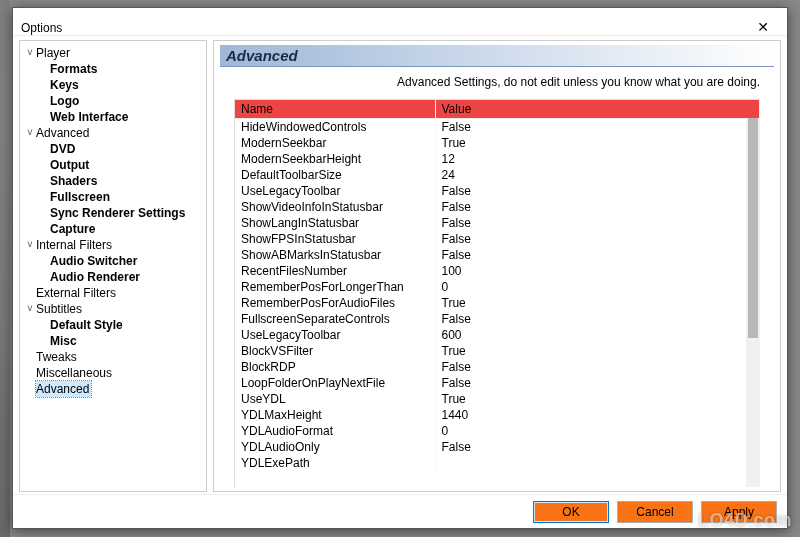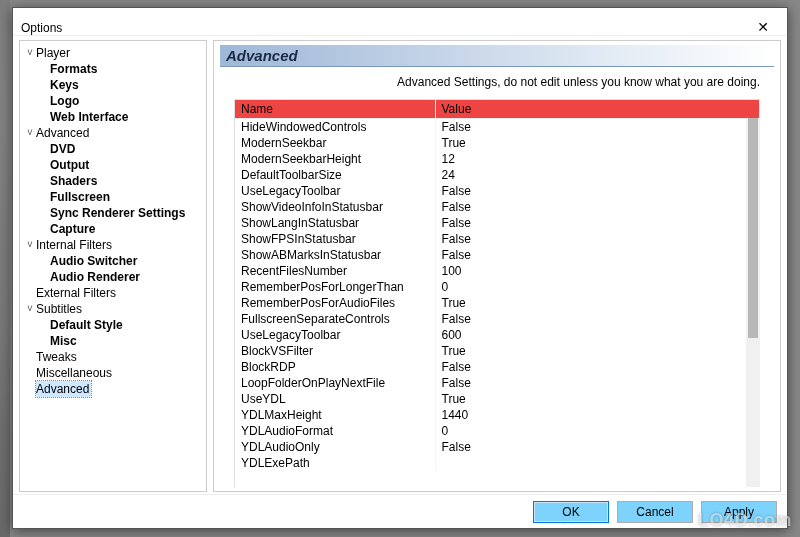--- a/index.html
+++ b/index.html
@@ -159,21 +159,21 @@
     align-items: center;
     justify-content: flex-end;
     gap: 8px;
     padding: 0 10px;
     border-top: 1px solid #eee;
   }
   .footer button {
     min-width: 76px;
     height: 22px;
     font-size: 12px;
-    background: #7dd3fc;
+    background: #f97316;
     border: 1px solid #adadad;
     cursor: default;
     font-family: inherit;
   }
   .footer button.default {
     border: 1px solid #0078d7;
     box-shadow: 0 0 0 1px #cce4f7 inset;
   }
   .watermark {
     position: absolute;

